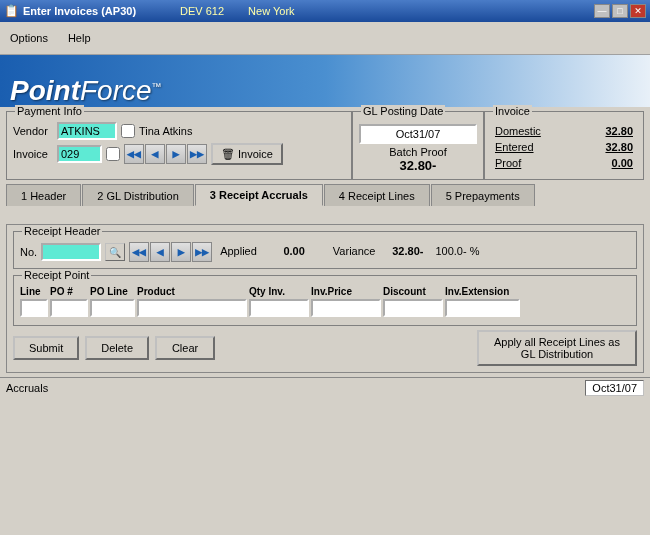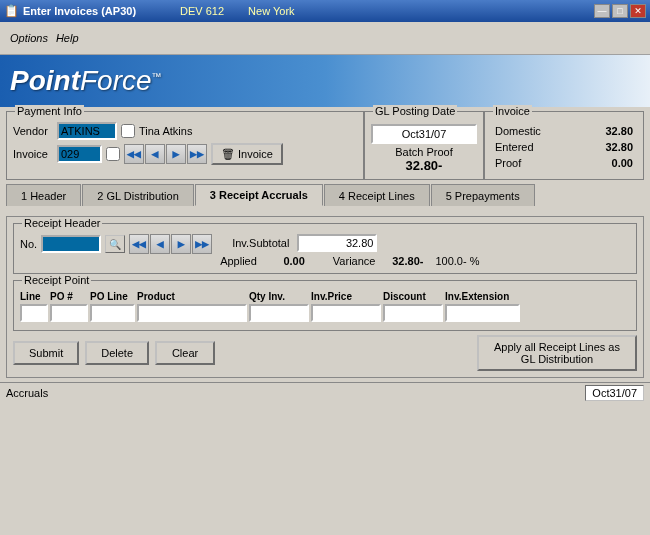--- a/index.html
+++ b/index.html
@@ -38,34 +38,34 @@
     .title-btn.close { background: #c0392b; color: white; }
 
     
     .menu-bar {
       background: #d4d0c8;
       height: 20px;
       display: flex;
       align-items: center;
       padding: 16px 6px;
       border-bottom: 1px solid #a0a0a0;
-      font-style: italic;
+      gap: 12px;
     }
     .menu-item {
       font-size: 11px;
       cursor: pointer;
       padding: 1px 4px;
     }
 
     
     .logo-area {
       background: linear-gradient(to right, #1a5eb0, #4a8fd0, #e8f0f8);
       height: 52px;
       display: flex;
-      align-items: center;
+      align-items: flex-end;
       padding: 0 10px;
     }
     .logo-text {
       font-size: 28px;
       font-style: italic;
       color: white;
       font-weight: bold;
       text-shadow: 1px 1px 2px rgba(0,0,0,0.5);
     }
     .logo-text span { font-weight: normal; }
@@ -97,40 +97,40 @@
       background: #d4d0c8;
       padding: 0 2px;
       font-size: 11px;
     }
 
     .payment-info-box {
       flex: 1;
       padding-top: 10px;
     }
     .gl-posting-box {
-      width: 120px;
+      width: 132px;
       padding-top: 10px;
       text-align: center;
     }
     .invoice-box {
       width: 160px;
       padding-top: 10px;
     }
 
     .form-row {
       display: flex;
       align-items: center;
       gap: 4px;
       margin-bottom: 3px;
     }
     .form-label { font-size: 11px; min-width: 40px; }
 
     .text-input {
       border: 2px inset #fff;
-      background: #0369a1;
+      background: #5eead4;
       height: 18px;
       font-size: 11px;
       padding: 0 2px;
       outline: none;
     }
 
     .vendor-input { width: 60px; }
     .invoice-num-input { width: 45px; }
 
     .checkbox-small {
@@ -163,29 +163,29 @@
       border: 2px inset #fff;
       padding: 2px 6px;
       font-size: 11px;
       text-align: center;
       margin-top: 2px;
     }
 
     .batch-proof-label { font-size: 11px; text-align: center; margin-top: 2px; }
     .batch-proof-value { font-size: 13px; font-weight: bold; text-align: center; color: #000; }
 
-    .invoice-table { width: 100%; }
+    .invoice-table { width: 100%; text-decoration: underline; }
     .invoice-table td { font-size: 11px; padding: 1px 2px; }
     .invoice-table td.label { text-align: left; }
     .invoice-table td.value { text-align: right; font-weight: bold; }
 
     
     .tabs-row {
       display: flex;
-      margin-bottom: 10px;
+      margin-bottom: 18px;
       gap: 1px;
     }
     .tab {
       background: #c0bdb5;
       border: 1px solid #888;
       border-bottom: none;
       padding: 3px 14px;
       font-size: 11px;
       cursor: pointer;
       height: 22px;
@@ -479,24 +479,20 @@
               </div>
             <div class="nav-btn">
                 <span class="arrow">▶</span>
               </div>
             <div class="nav-btn">
                 <span class="arrow">▶▶</span>
               </div>
           </div>
         </div>
         <div style="flex:1;">
-          <div class="subtotal-row">
-            <span>Inv.Subtotal</span>
-            <div class="subtotal-value">32.80</div>
-          </div>
           <div class="applied-variance-row">
             <span>Applied</span>
             <span style="min-width:40px; text-align:right; font-weight:bold;">0.00</span>
             <span style="margin-left:20px;">Variance</span>
             <span style="min-width:40px; text-align:right; font-weight:bold;">32.80-</span>
             <span style="margin-left:4px;">100.0- %</span>
           </div>
         </div>
       </div>
     </div>

